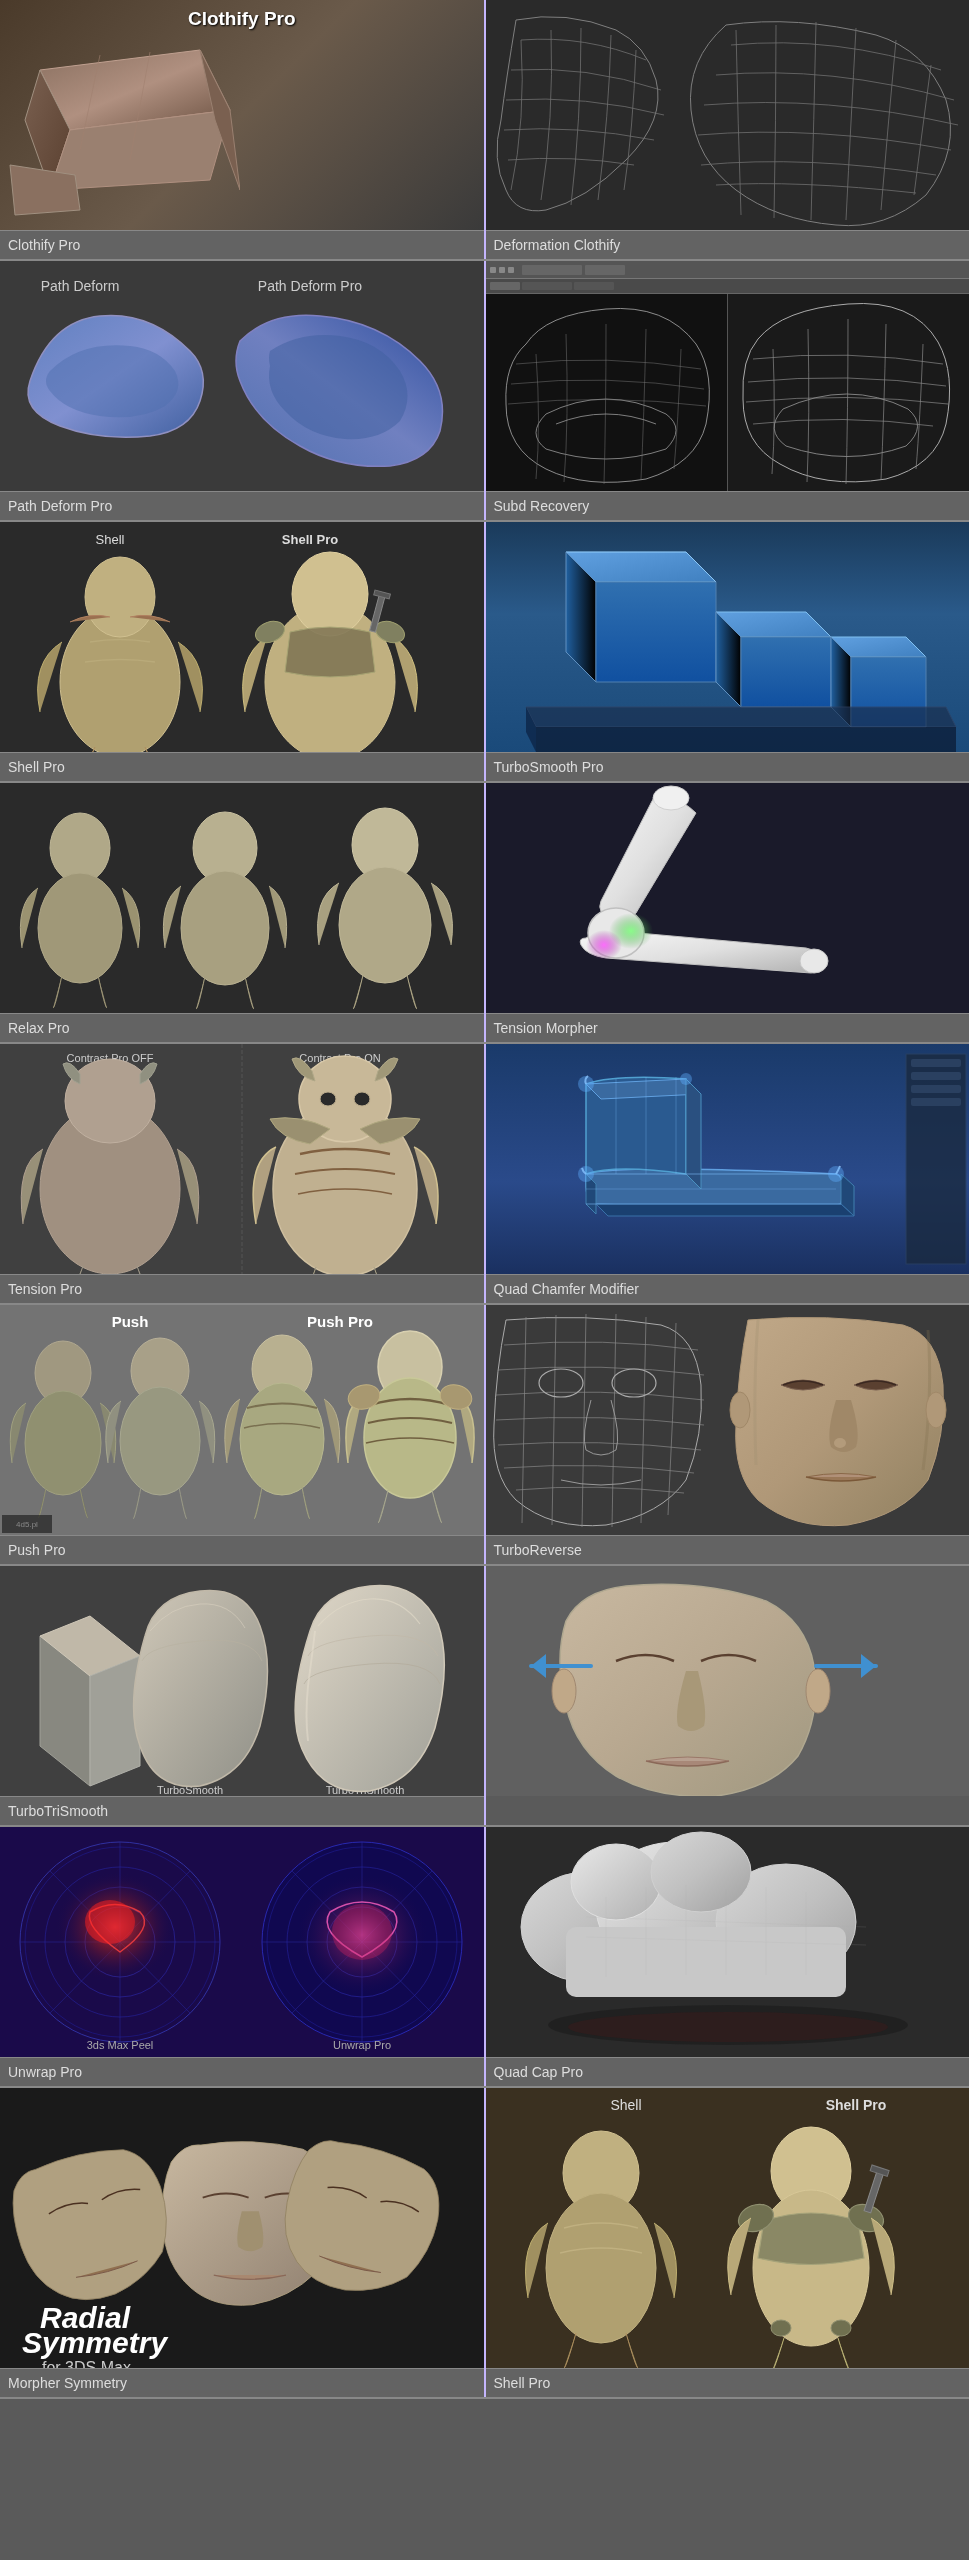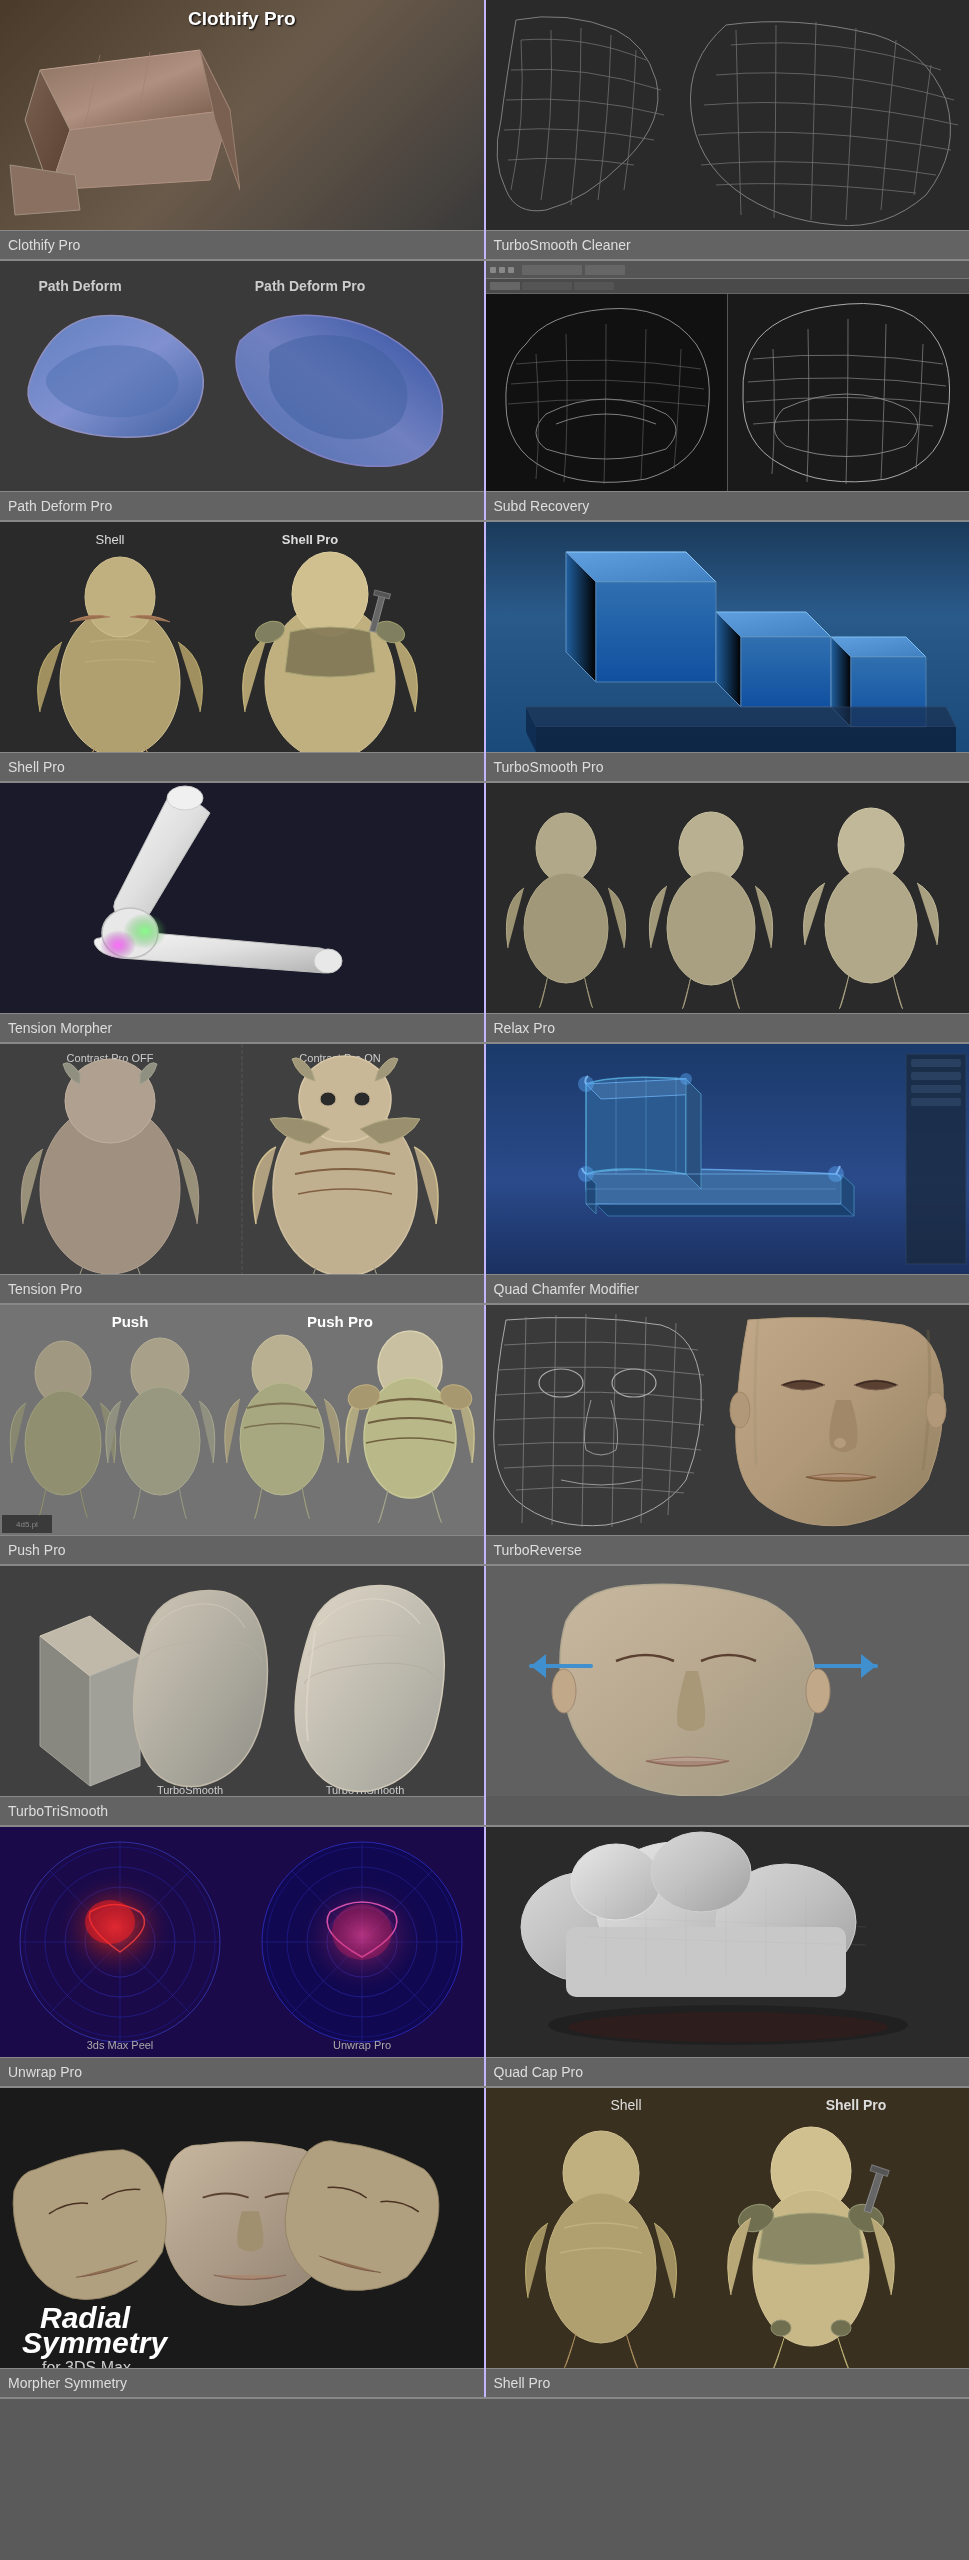--- a/index.html
+++ b/index.html
@@ -133,28 +133,28 @@
             <path d="M 60,20 Q 62,115 65,205" fill="none" stroke="#777" stroke-width="0.8"></path>
             <path d="M 100,15 Q 100,110 98,208" fill="none" stroke="#777" stroke-width="0.8"></path>
             <path d="M 140,12 Q 138,108 135,210" fill="none" stroke="#777" stroke-width="0.8"></path>
             <path d="M 180,18 Q 175,110 170,210" fill="none" stroke="#777" stroke-width="0.8"></path>
             <path d="M 220,30 Q 212,115 205,200" fill="none" stroke="#777" stroke-width="0.8"></path>
             <path d="M 255,55 Q 245,130 238,185" fill="none" stroke="#777" stroke-width="0.8"></path>
           </g>
         </svg>
       </div>
     </div>
-    <div class="cell-label">TurboSmooth Cleaner</div>
+    <div class="cell-label">Deformation Clothify</div>
   </div>
 </div>
 
 <div class="grid-row">
   <div class="cell">
     <div class="cell-image">
-      <div style="width:100%;height:100%;background:#3a3a3a;position:relative;font-weight:bold;">
+      <div style="width:100%;height:100%;background:#3a3a3a;position:relative;">
 
         <svg style="position:absolute;top:0;left:0;" width="484" height="230">
           <defs>
             <linearGradient id="blueGrad1" x1="0%" y1="0%" x2="100%" y2="100%">
               <stop offset="0%" style="stop-color:#6080c0;stop-opacity:1"></stop>
               <stop offset="50%" style="stop-color:#8090d0;stop-opacity:1"></stop>
               <stop offset="100%" style="stop-color:#4060a0;stop-opacity:1"></stop>
             </linearGradient>
             <linearGradient id="blueGrad2" x1="0%" y1="100%" x2="100%" y2="0%">
               <stop offset="0%" style="stop-color:#5070b0;stop-opacity:1"></stop>
@@ -339,20 +339,58 @@
         </svg>
       </div>
     </div>
     <div class="cell-label">TurboSmooth Pro</div>
   </div>
 </div>
 
 <div class="grid-row">
   <div class="cell">
     <div class="cell-image">
+      <div style="width:100%;height:100%;background:#2a2a2a;position:relative;">
+        <svg style="position:absolute;top:0;left:0;" width="484" height="230">
+
+          <g transform="translate(10,10)">
+            <ellipse cx="70" cy="55" rx="30" ry="35" fill="#b0a888" stroke="#c0b898" stroke-width="1"></ellipse>
+            <ellipse cx="70" cy="135" rx="42" ry="55" fill="#a09878" stroke="#b0a888" stroke-width="1"></ellipse>
+            <path d="M 28,95 Q 5,110 12,155" fill="#9a9270" stroke="#b0a888" stroke-width="1"></path>
+            <path d="M 112,95 Q 135,110 128,155" fill="#9a9270" stroke="#b0a888" stroke-width="1"></path>
+            <path d="M 52,182 Q 45,215 43,215" fill="#8a8268" stroke="#a09878" stroke-width="1"></path>
+            <path d="M 88,182 Q 95,215 97,215" fill="#8a8268" stroke="#a09878" stroke-width="1"></path>
+          </g>
+
+          <g transform="translate(155,10)">
+            <ellipse cx="70" cy="55" rx="32" ry="36" fill="#b8b090" stroke="#c8c0a0" stroke-width="1"></ellipse>
+            <ellipse cx="70" cy="135" rx="44" ry="57" fill="#a8a080" stroke="#b8b090" stroke-width="1"></ellipse>
+            <path d="M 26,93 Q 3,108 10,155" fill="#a09878" stroke="#b8b090" stroke-width="1"></path>
+            <path d="M 114,93 Q 137,108 130,155" fill="#a09878" stroke="#b8b090" stroke-width="1"></path>
+            <path d="M 50,183 Q 43,216 41,216" fill="#908870" stroke="#a8a080" stroke-width="1"></path>
+            <path d="M 90,183 Q 97,216 99,216" fill="#908870" stroke="#a8a080" stroke-width="1"></path>
+            <text x="70" y="230" fill="#bbb" font-size="12" text-anchor="middle" font-family="Arial">Relax</text>
+          </g>
+
+          <g transform="translate(310,10)">
+            <ellipse cx="75" cy="52" rx="33" ry="37" fill="#c0b898" stroke="#d0c8a8" stroke-width="1"></ellipse>
+            <ellipse cx="75" cy="132" rx="46" ry="58" fill="#b0a888" stroke="#c0b898" stroke-width="1"></ellipse>
+            <path d="M 29,90 Q 2,105 9,152" fill="#a8a080" stroke="#c0b898" stroke-width="1"></path>
+            <path d="M 121,90 Q 148,105 141,152" fill="#a8a080" stroke="#c0b898" stroke-width="1"></path>
+            <path d="M 53,182 Q 45,216 43,216" fill="#989070" stroke="#b0a888" stroke-width="1"></path>
+            <path d="M 97,182 Q 105,216 107,216" fill="#989070" stroke="#b0a888" stroke-width="1"></path>
+            <text x="75" y="230" fill="#bbb" font-size="12" text-anchor="middle" font-family="Arial">Relax Pro</text>
+          </g>
+        </svg>
+      </div>
+    </div>
+    <div class="cell-label">Relax Pro</div>
+  </div>
+  <div class="cell">
+    <div class="cell-image">
       <div style="width:100%;height:100%;background:#1a1a2a;position:relative;">
 
         <svg style="position:absolute;top:0;left:0;" width="484" height="230">
           <defs>
             <radialGradient id="stressGreen" cx="50%" cy="50%" r="50%">
               <stop offset="0%" style="stop-color:#80ff80;stop-opacity:1"></stop>
               <stop offset="100%" style="stop-color:#40a040;stop-opacity:0"></stop>
             </radialGradient>
             <radialGradient id="stressMagenta" cx="50%" cy="50%" r="50%">
               <stop offset="0%" style="stop-color:#ff60ff;stop-opacity:1"></stop>
@@ -376,58 +414,20 @@
           <ellipse cx="118" cy="162" rx="18" ry="15" fill="url(#stressMagenta)" opacity="0.9"></ellipse>
 
           <ellipse cx="185" cy="15" rx="18" ry="12" fill="#f0f0f0" stroke="#d0d0d0" stroke-width="1"></ellipse>
 
           <ellipse cx="328" cy="178" rx="14" ry="12" fill="#e8e8e8" stroke="#c8c8c8" stroke-width="1"></ellipse>
         </svg>
       </div>
     </div>
     <div class="cell-label">Tension Morpher</div>
   </div>
-  <div class="cell">
-    <div class="cell-image">
-      <div style="width:100%;height:100%;background:#2a2a2a;position:relative;">
-        <svg style="position:absolute;top:0;left:0;" width="484" height="230">
-
-          <g transform="translate(10,10)">
-            <ellipse cx="70" cy="55" rx="30" ry="35" fill="#b0a888" stroke="#c0b898" stroke-width="1"></ellipse>
-            <ellipse cx="70" cy="135" rx="42" ry="55" fill="#a09878" stroke="#b0a888" stroke-width="1"></ellipse>
-            <path d="M 28,95 Q 5,110 12,155" fill="#9a9270" stroke="#b0a888" stroke-width="1"></path>
-            <path d="M 112,95 Q 135,110 128,155" fill="#9a9270" stroke="#b0a888" stroke-width="1"></path>
-            <path d="M 52,182 Q 45,215 43,215" fill="#8a8268" stroke="#a09878" stroke-width="1"></path>
-            <path d="M 88,182 Q 95,215 97,215" fill="#8a8268" stroke="#a09878" stroke-width="1"></path>
-          </g>
-
-          <g transform="translate(155,10)">
-            <ellipse cx="70" cy="55" rx="32" ry="36" fill="#b8b090" stroke="#c8c0a0" stroke-width="1"></ellipse>
-            <ellipse cx="70" cy="135" rx="44" ry="57" fill="#a8a080" stroke="#b8b090" stroke-width="1"></ellipse>
-            <path d="M 26,93 Q 3,108 10,155" fill="#a09878" stroke="#b8b090" stroke-width="1"></path>
-            <path d="M 114,93 Q 137,108 130,155" fill="#a09878" stroke="#b8b090" stroke-width="1"></path>
-            <path d="M 50,183 Q 43,216 41,216" fill="#908870" stroke="#a8a080" stroke-width="1"></path>
-            <path d="M 90,183 Q 97,216 99,216" fill="#908870" stroke="#a8a080" stroke-width="1"></path>
-            <text x="70" y="230" fill="#bbb" font-size="12" text-anchor="middle" font-family="Arial">Relax</text>
-          </g>
-
-          <g transform="translate(310,10)">
-            <ellipse cx="75" cy="52" rx="33" ry="37" fill="#c0b898" stroke="#d0c8a8" stroke-width="1"></ellipse>
-            <ellipse cx="75" cy="132" rx="46" ry="58" fill="#b0a888" stroke="#c0b898" stroke-width="1"></ellipse>
-            <path d="M 29,90 Q 2,105 9,152" fill="#a8a080" stroke="#c0b898" stroke-width="1"></path>
-            <path d="M 121,90 Q 148,105 141,152" fill="#a8a080" stroke="#c0b898" stroke-width="1"></path>
-            <path d="M 53,182 Q 45,216 43,216" fill="#989070" stroke="#b0a888" stroke-width="1"></path>
-            <path d="M 97,182 Q 105,216 107,216" fill="#989070" stroke="#b0a888" stroke-width="1"></path>
-            <text x="75" y="230" fill="#bbb" font-size="12" text-anchor="middle" font-family="Arial">Relax Pro</text>
-          </g>
-        </svg>
-      </div>
-    </div>
-    <div class="cell-label">Relax Pro</div>
-  </div>
 </div>
 
 <div class="grid-row">
   <div class="cell">
     <div class="cell-image">
       <div style="width:100%;height:100%;background:#404040;position:relative;">
         <svg style="position:absolute;top:0;left:0;" width="484" height="230">
 
           <text x="110" y="18" fill="#ccc" font-size="11" text-anchor="middle" font-family="Arial">Contrast Pro OFF</text>
           <text x="340" y="18" fill="#ccc" font-size="11" text-anchor="middle" font-family="Arial">Contrast Pro ON</text>

